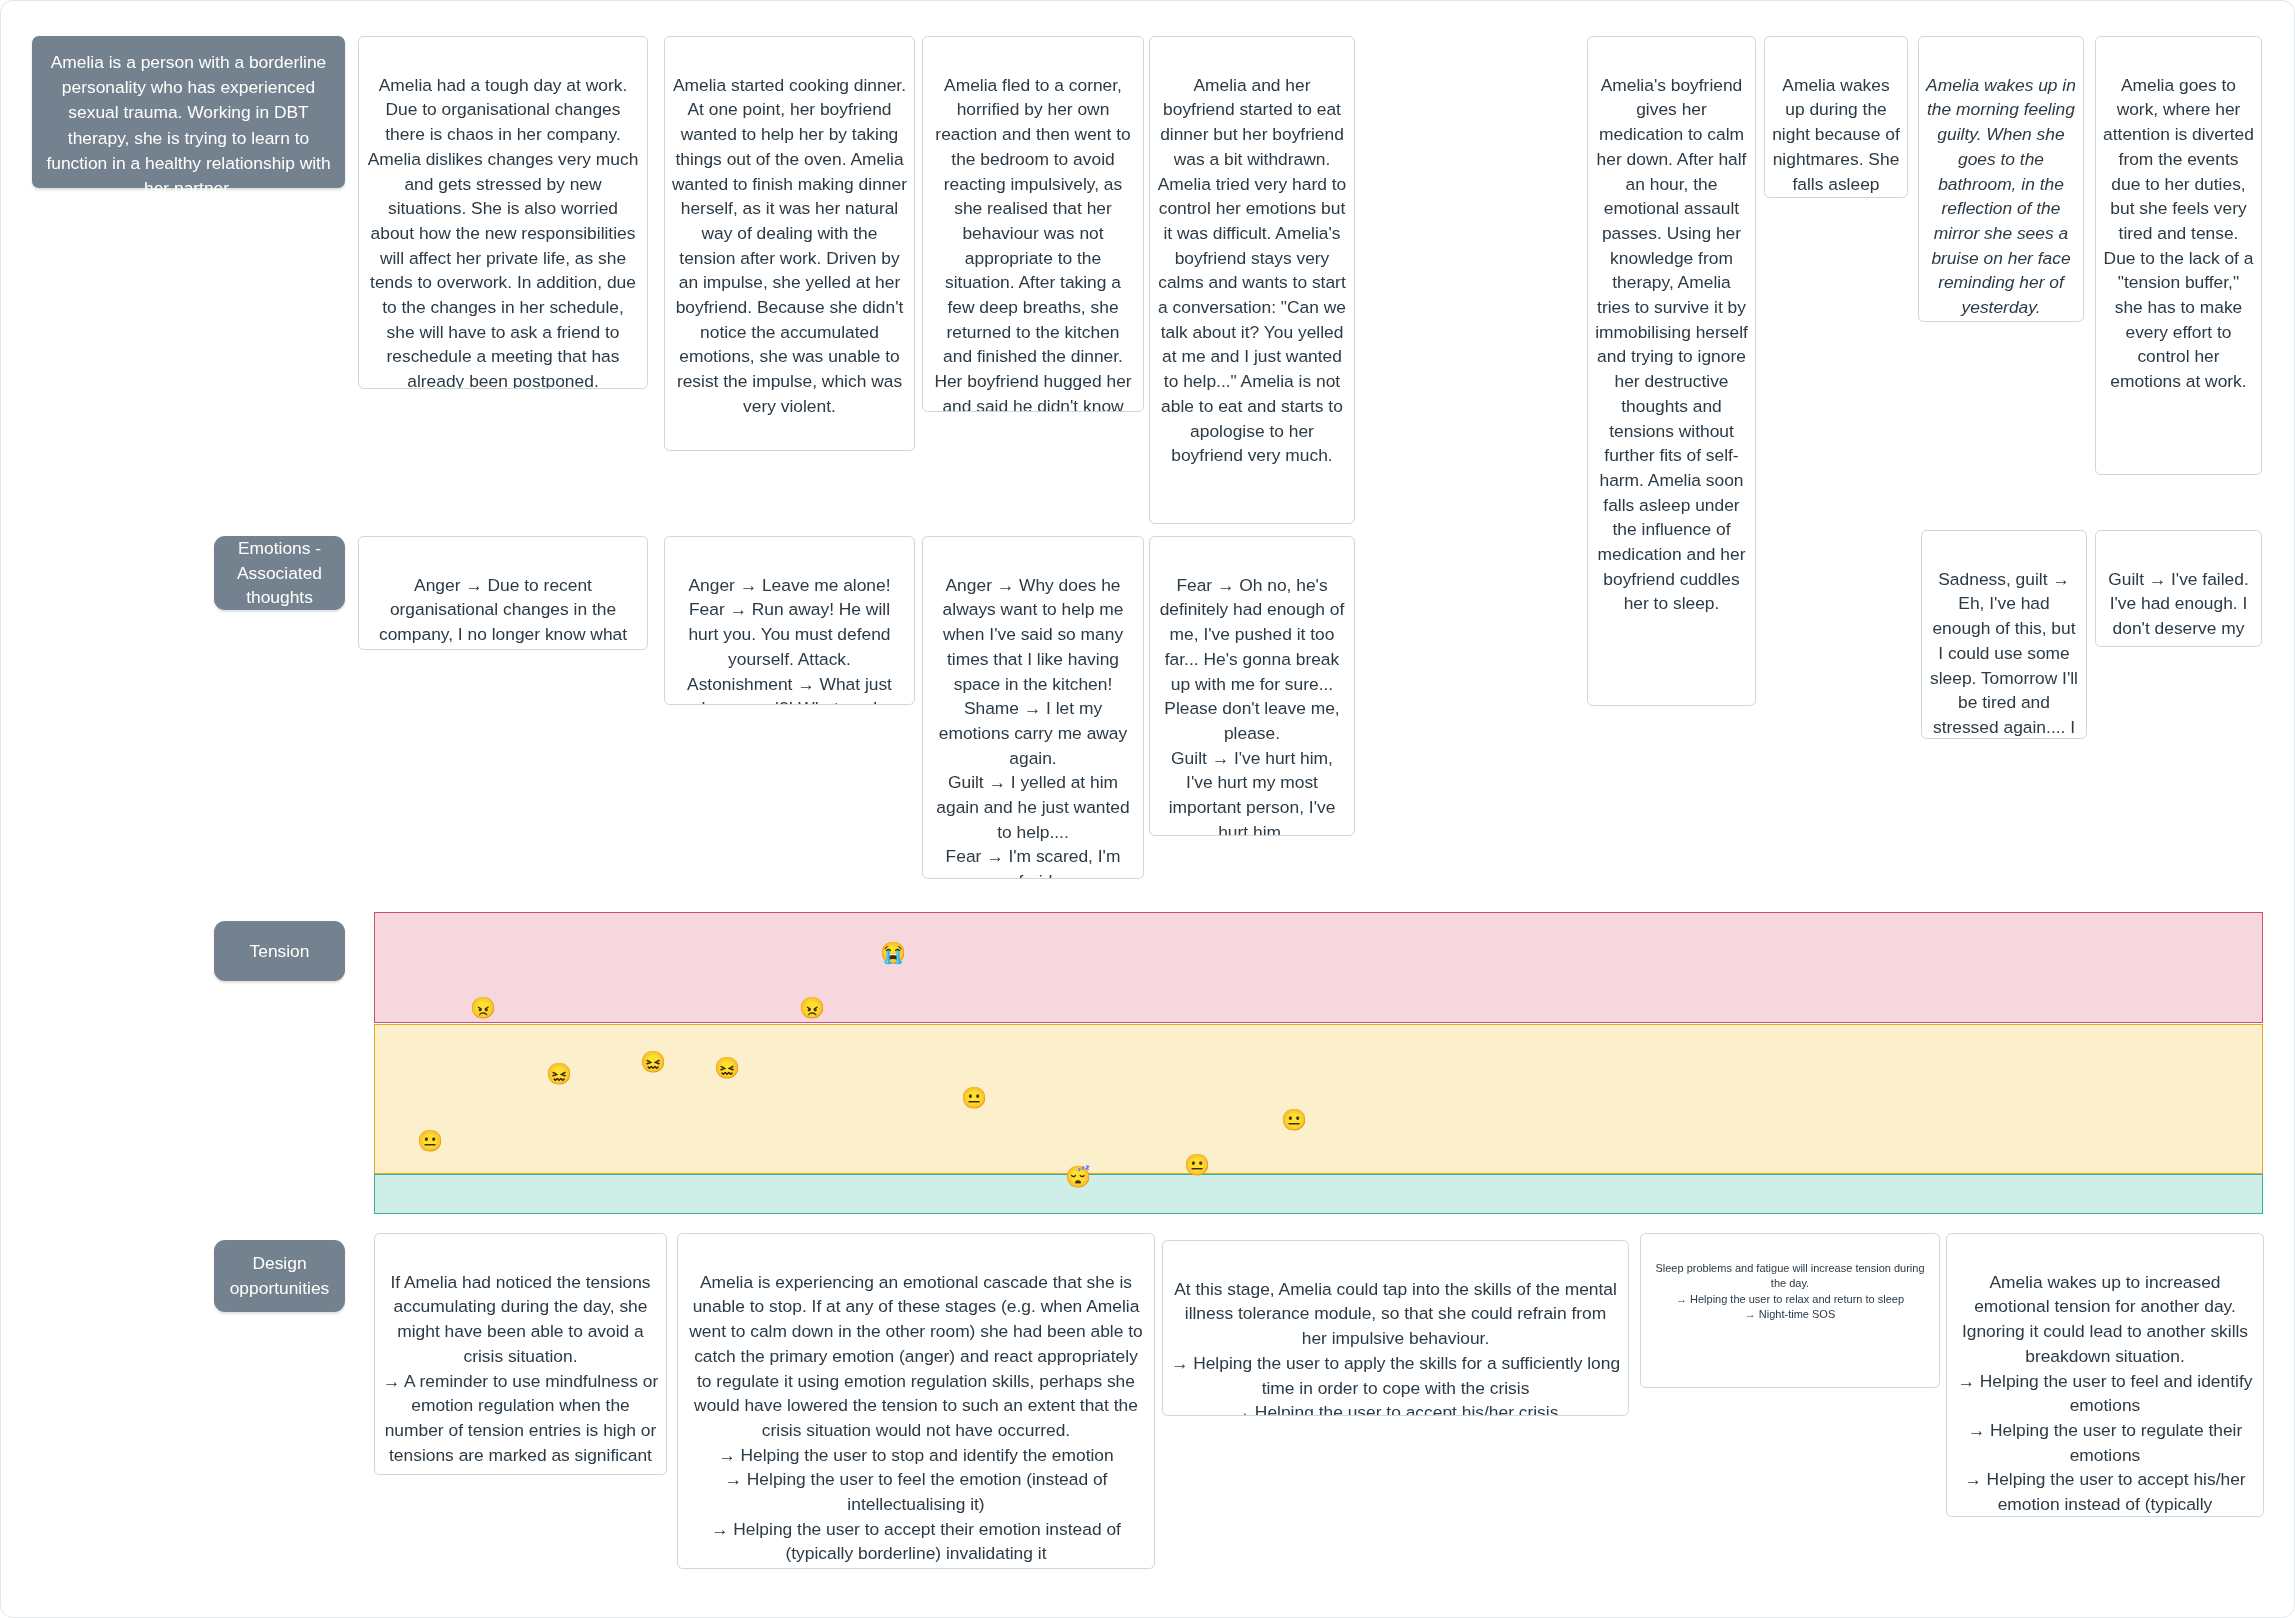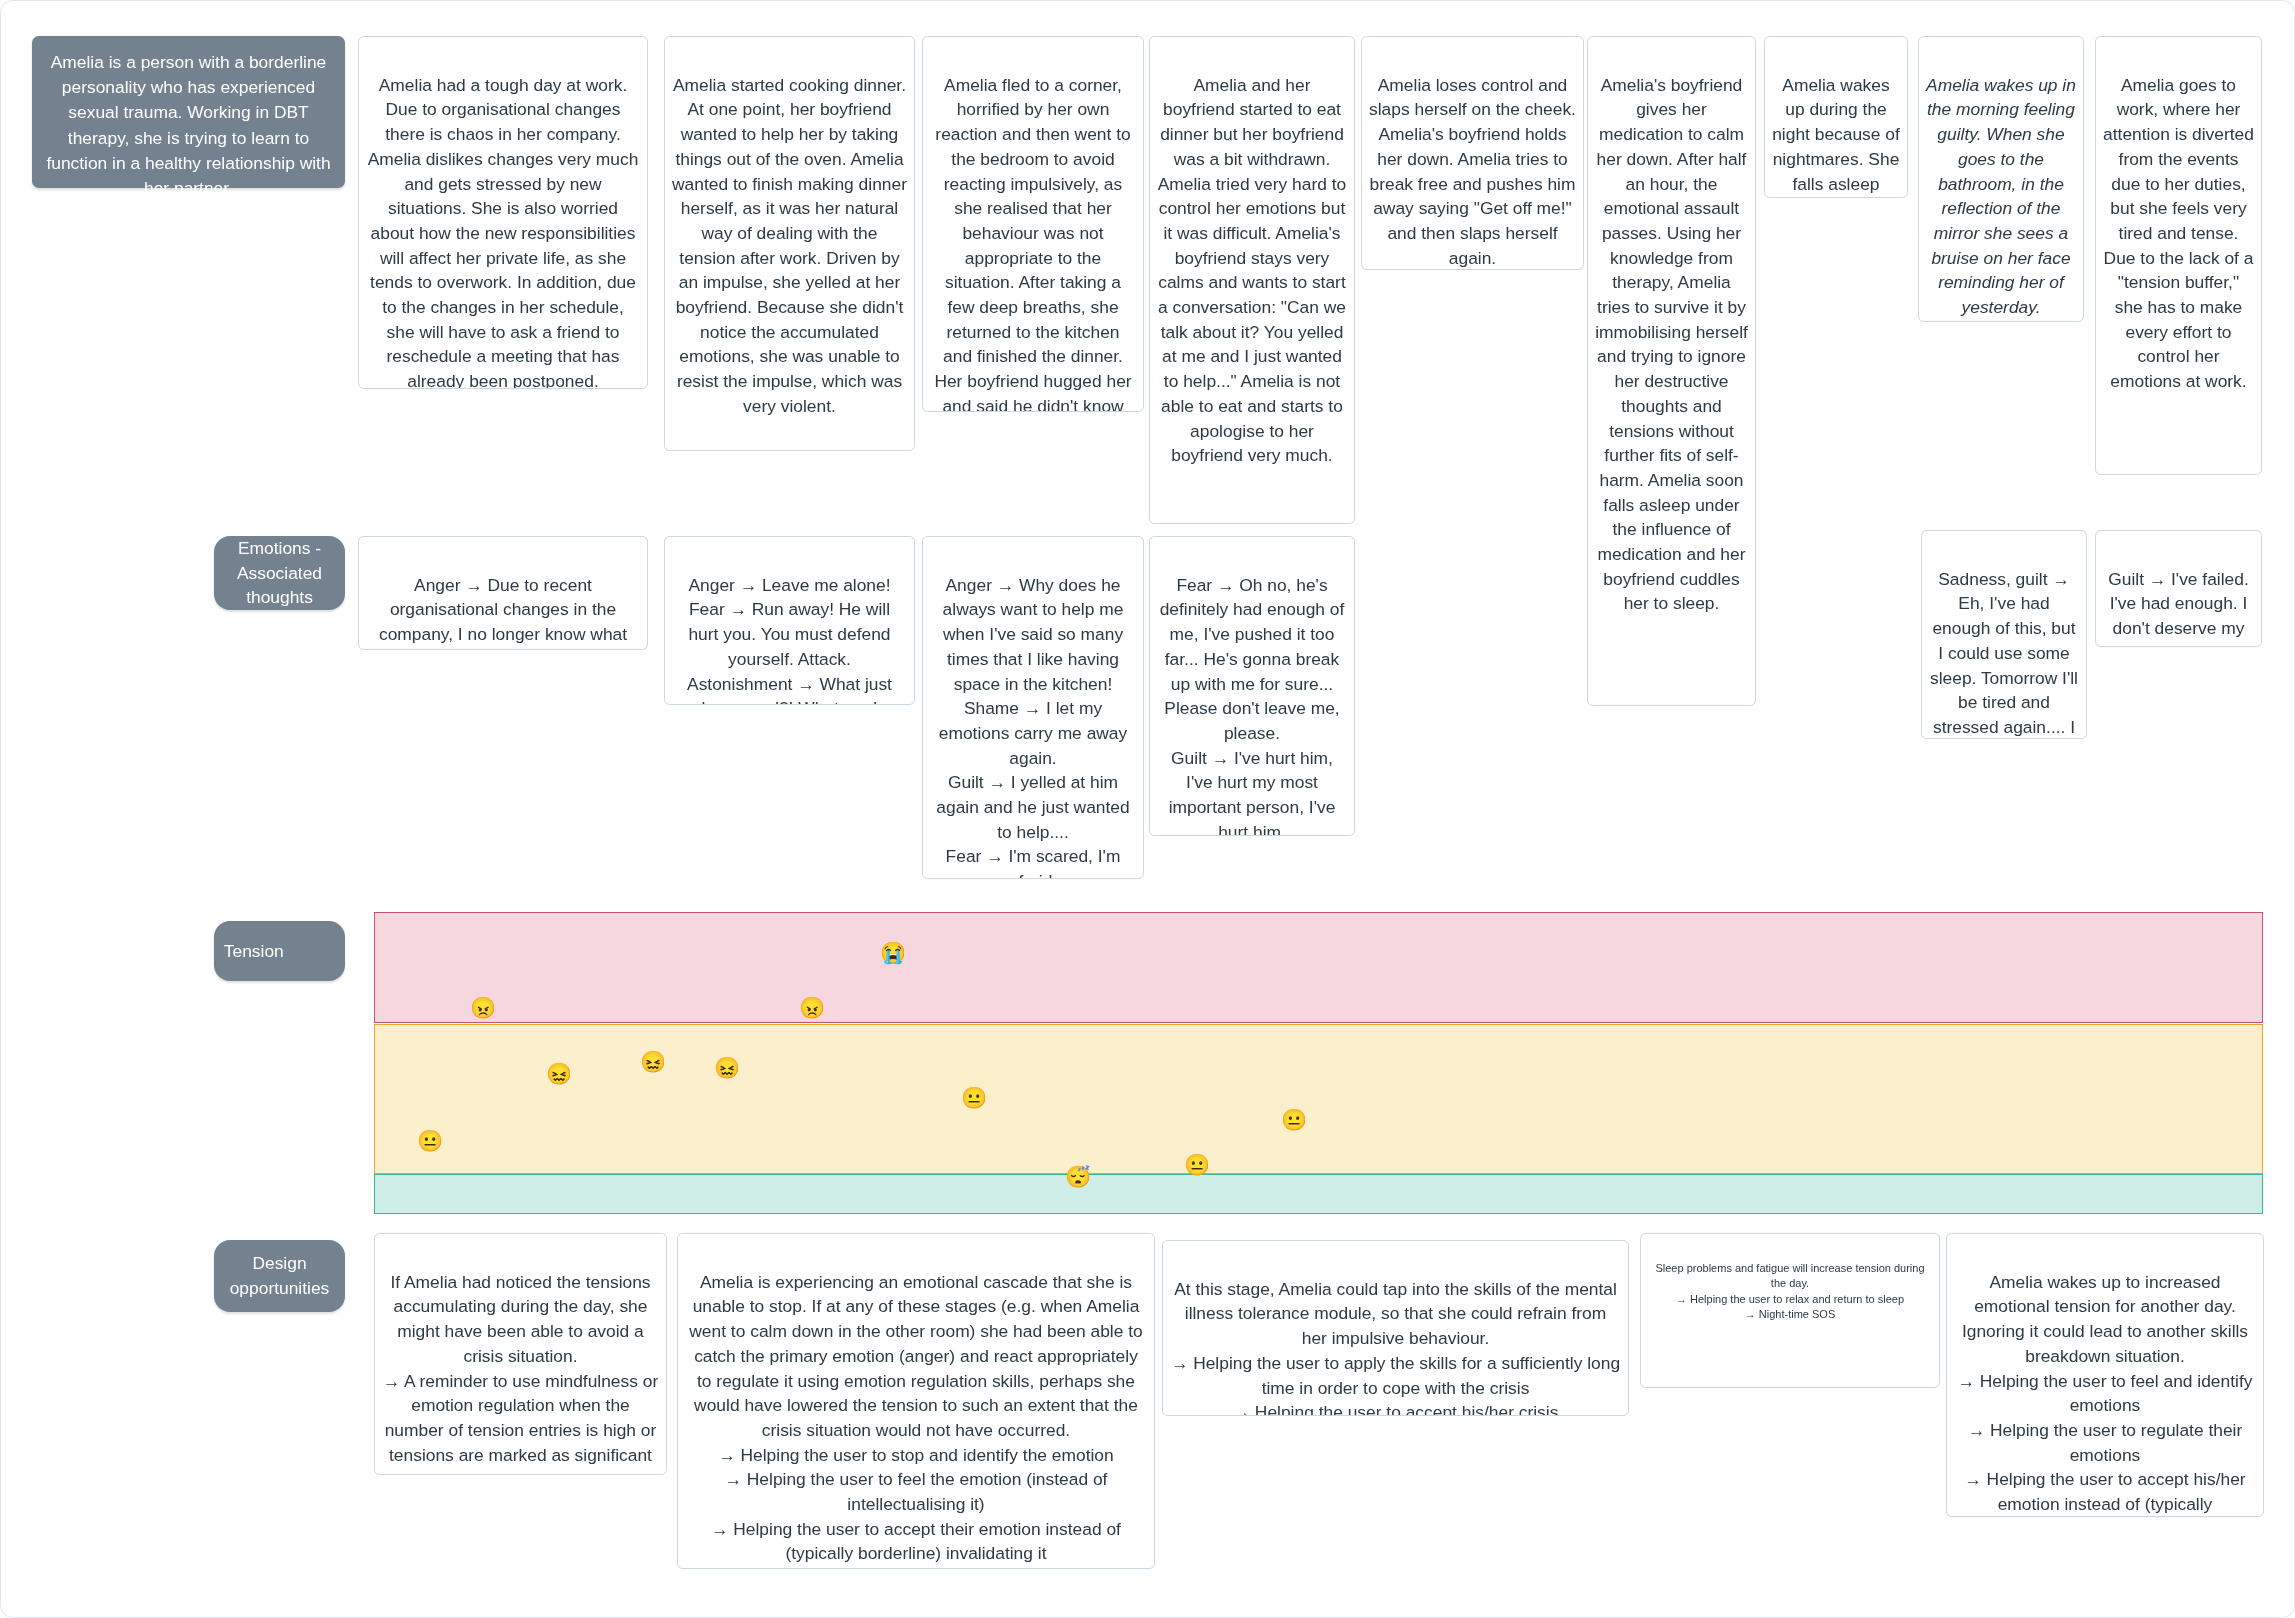--- a/index.html
+++ b/index.html
@@ -29,27 +29,28 @@
     padding: 11px 7px;
     white-space: pre-line;
     overflow: hidden;
     font-size: 17.4px;
   }
   .label-card {
     position: absolute;
     background: #74818e;
     color: #ffffff;
     border: none;
-    border-radius: 16px;
+    border-radius: 11px;
     text-align: center;
     line-height: 1.42;
     padding: 11px 9.8px;
     font-size: 17.4px;
     display: flex;
     align-items: center;
+    justify-content: center;
     box-shadow: 0 1.4px 2.1px rgba(0,0,0,0.12);
   }
   .persona {
     position: absolute;
     background: #74818e;
     color: #ffffff;
     border-radius: 7px;
     text-align: center;
     line-height: 1.45;
     padding: 14px 12.5px;
@@ -84,23 +85,20 @@
     <span>Amelia had a tough day at work. Due to organisational changes there is chaos in her company. Amelia dislikes changes very much and gets stressed by new situations. She is also worried about how the new responsibilities will affect her private life, as she tends to overwork. In addition, due to the changes in her schedule, she will have to ask a friend to reschedule a meeting that has already been postponed.</span>
   </div>
   <div class="card" style="left:663px; top:35px; width:251px; height:415px; font-size:17.4px;">
     <span>Amelia started cooking dinner. At one point, her boyfriend wanted to help her by taking things out of the oven. Amelia wanted to finish making dinner herself, as it was her natural way of dealing with the tension after work. Driven by an impulse, she yelled at her boyfriend. Because she didn't notice the accumulated emotions, she was unable to resist the impulse, which was very violent.</span>
   </div>
   <div class="card" style="left:921px; top:35px; width:222px; height:376px; font-size:17.4px;">
     <span>Amelia fled to a corner, horrified by her own reaction and then went to the bedroom to avoid reacting impulsively, as she realised that her behaviour was not appropriate to the situation. After taking a few deep breaths, she returned to the kitchen and finished the dinner. Her boyfriend hugged her and said he didn't know she was stressed and just wanted to help.</span>
   </div>
   <div class="card" style="left:1148px; top:35px; width:206px; height:488px; font-size:17.4px;text-align:center;">
     <span>Amelia and her boyfriend started to eat dinner but her boyfriend was a bit withdrawn. Amelia tried very hard to control her emotions but it was difficult. Amelia's boyfriend stays very calms and wants to start a conversation: "Can we talk about it? You yelled at me and I just wanted to help..." Amelia is not able to eat and starts to apologise to her boyfriend very much.</span>
-  </div>
-  <div class="card" style="left:1360px; top:35px; width:223px; height:234px; font-size:17.4px;">
-    <span>Amelia loses control and slaps herself on the cheek. Amelia's boyfriend holds her down. Amelia tries to break free and pushes him away saying "Get off me!" and then slaps herself again.</span>
   </div>
   <div class="card" style="left:1586px; top:35px; width:169px; height:670px; font-size:17.4px;">
     <span>Amelia's boyfriend gives her medication to calm her down. After half an hour, the emotional assault passes. Using her knowledge from therapy, Amelia tries to survive it by immobilising herself and trying to ignore her destructive thoughts and tensions without further fits of self-harm. Amelia soon falls asleep under the influence of medication and her boyfriend cuddles her to sleep.</span>
   </div>
   <div class="card" style="left:1763px; top:35px; width:144px; height:162px; font-size:17.4px;">
     <span>Amelia wakes up during the night because of nightmares. She falls asleep again.</span>
   </div>
   <div class="card" style="left:1917px; top:35px; width:166px; height:286px; font-size:17.4px;font-style:italic;">
     <span>Amelia wakes up in the morning feeling guilty. When she goes to the bathroom, in the reflection of the mirror she sees a bruise on her face reminding her of yesterday.</span>
   </div>

